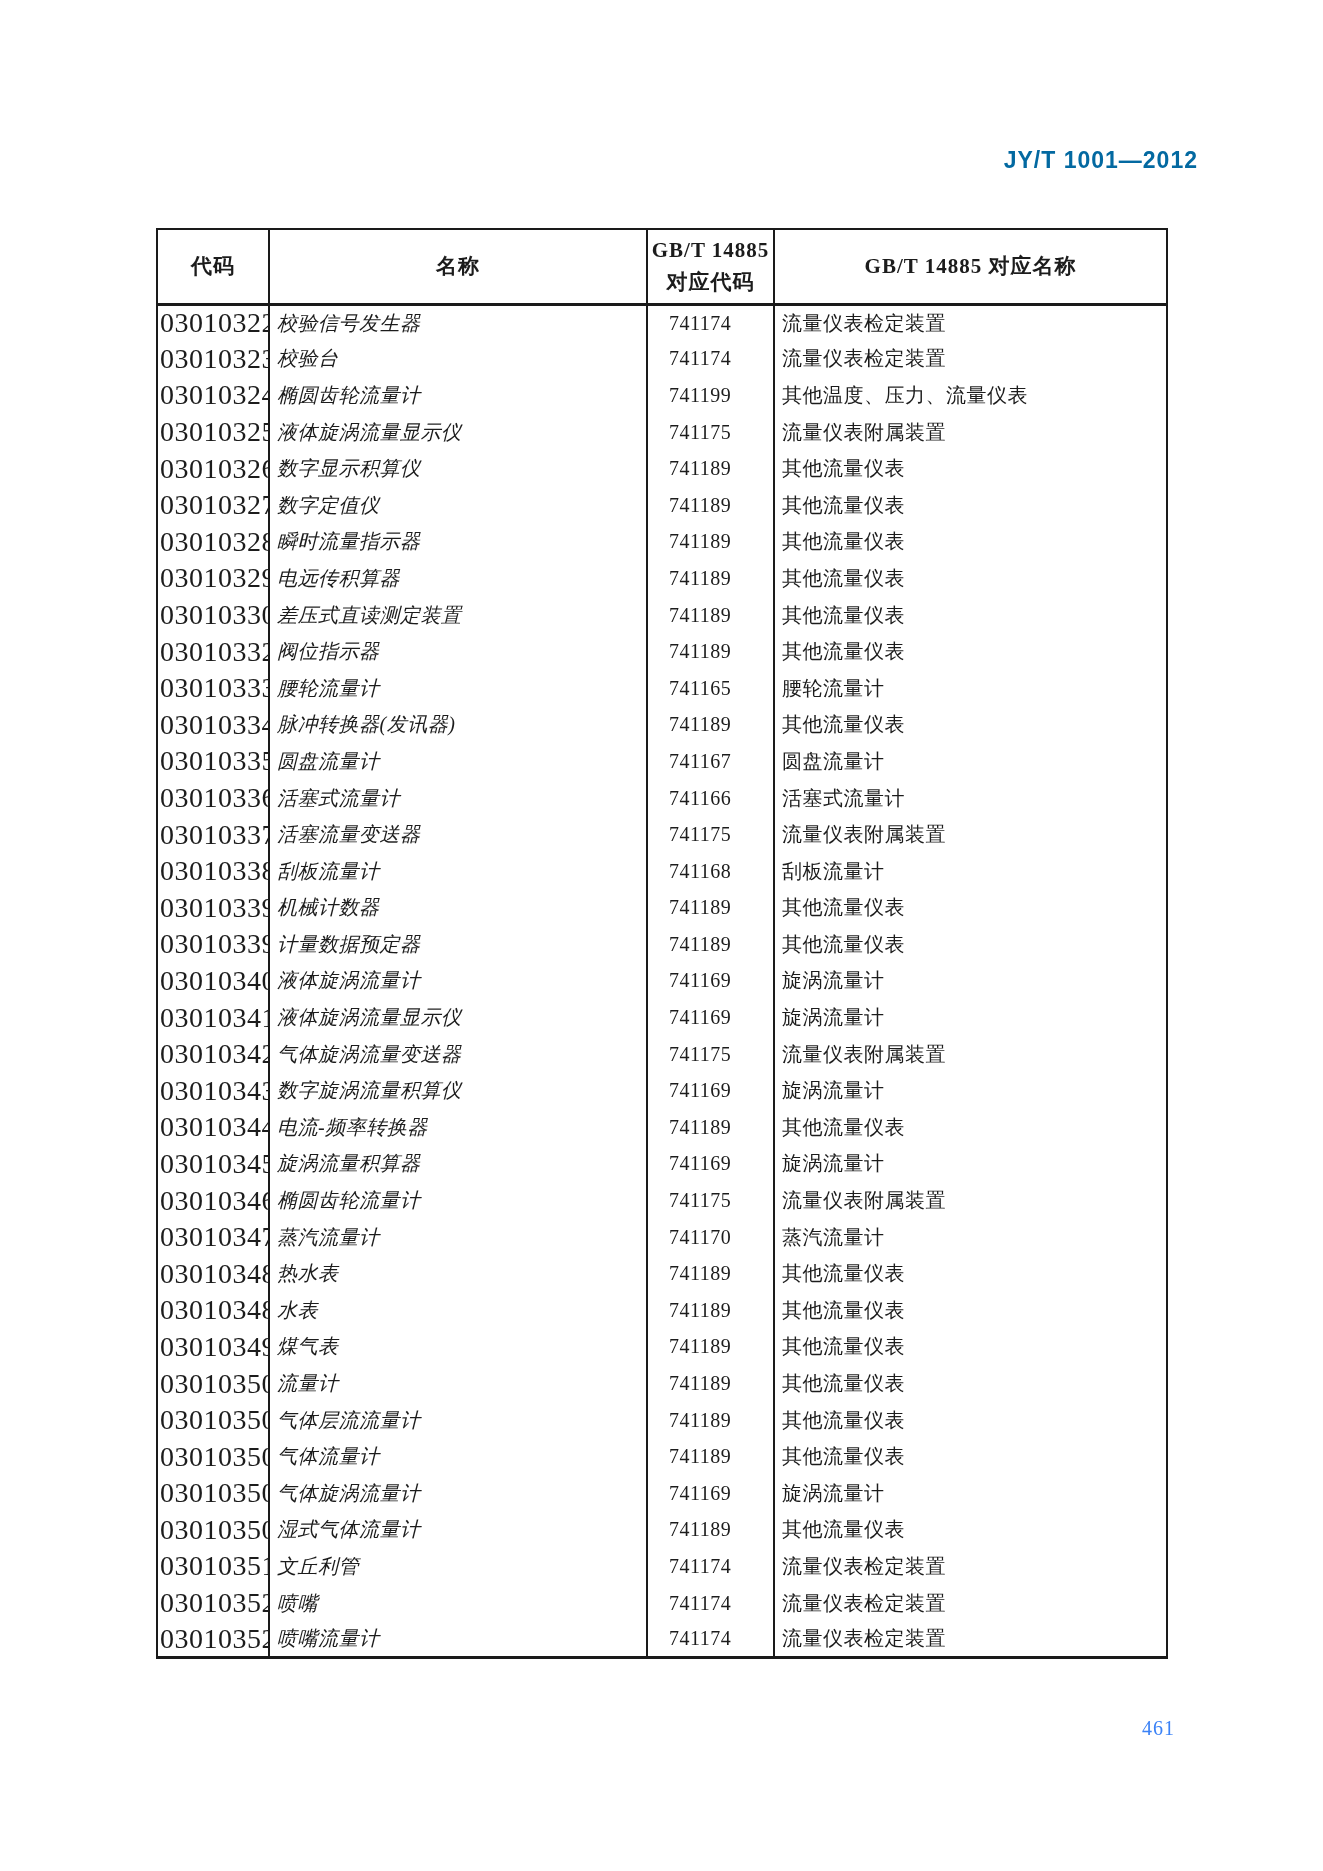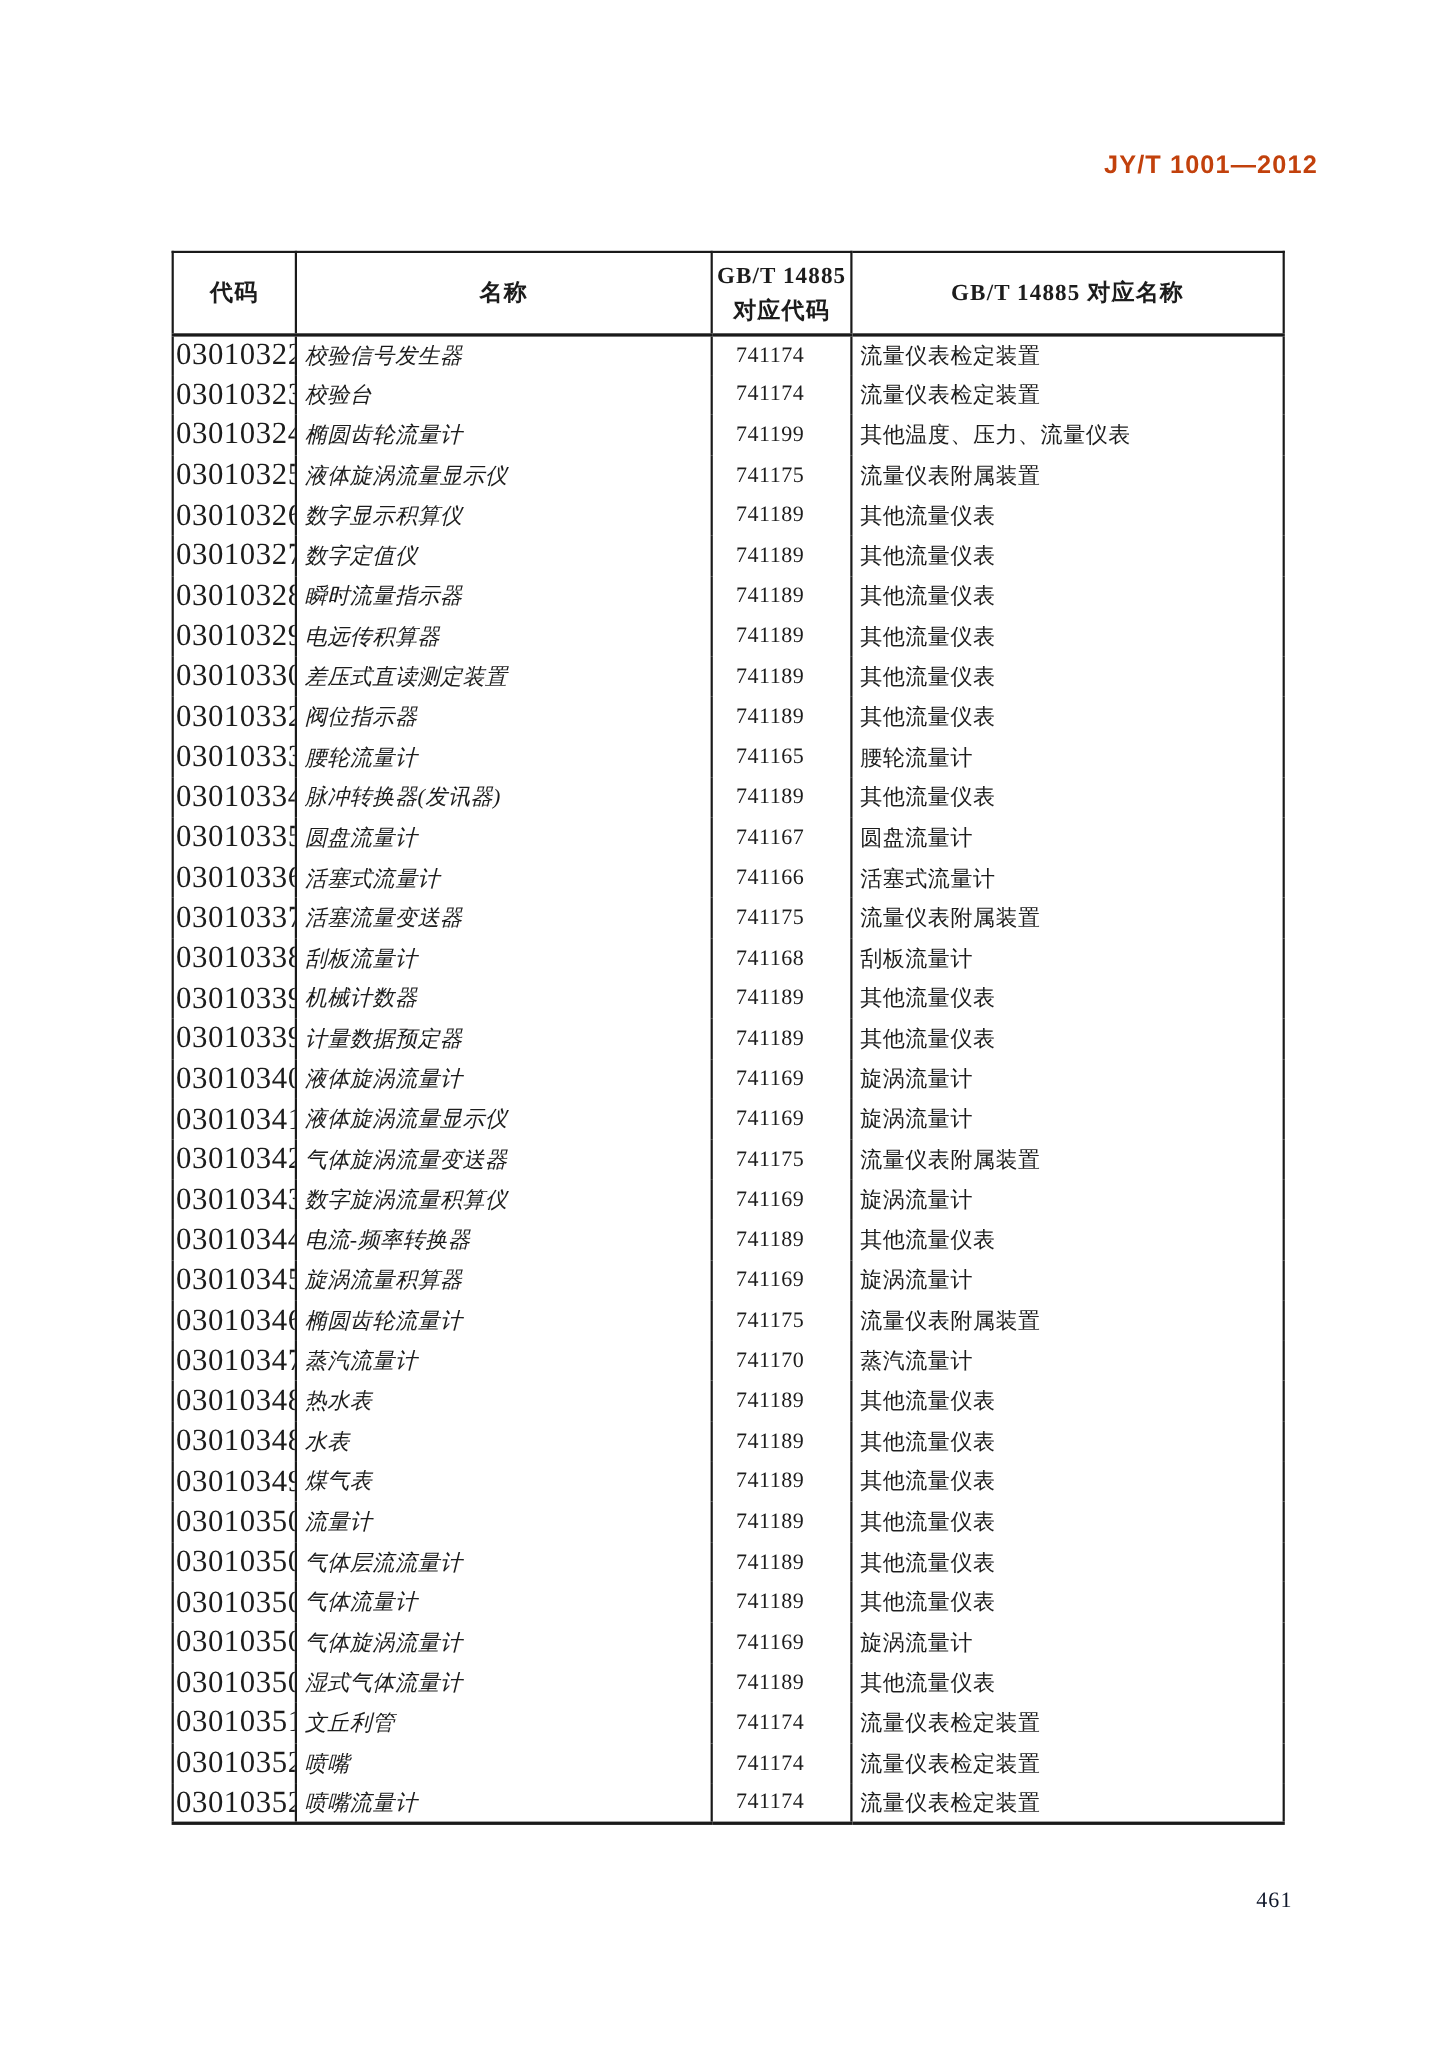--- a/index.html
+++ b/index.html
@@ -8,27 +8,27 @@
     position: relative;
     width: 1323px;
     height: 1871px;
     background: #ffffff;
     font-family: "Liberation Serif", "DejaVu Serif", serif;
     color: #1c1c1c;
     overflow: hidden;
   }
   .doc-header {
     position: absolute;
-    top: 136px;
+    top: 147px;
     right: 125px;
     font-family: "Liberation Sans", "DejaVu Sans", sans-serif;
     font-size: 23px;
     font-weight: 600;
     letter-spacing: 1px;
-    color: #c2410c;
+    color: #0369a1;
     text-align: right;
   }
   table.code-table {
     position: absolute;
     left: 156px;
     top: 228px;
     width: 1010px;
     border-collapse: collapse;
     table-layout: fixed;
   }
@@ -66,21 +66,21 @@
   table.code-table tbody td:nth-child(2) { padding-left: 7px; font-style: italic; }
   table.code-table tbody td:nth-child(3) { padding-left: 21px; }
   table.code-table tbody td:nth-child(4) { padding-left: 7px; }
 
   .page-number {
     position: absolute;
     left: 1142px;
     top: 1717px;
     font-size: 20px;
     font-family: "Liberation Serif", "DejaVu Serif", serif;
-    color: #0f172a;
+    color: #3b82f6;
     letter-spacing: 1px;
   }
 </style>
 </head>
 <body>
 
 <div class="page">
 
   <div class="doc-header">JY/T 1001—2012</div>
 

